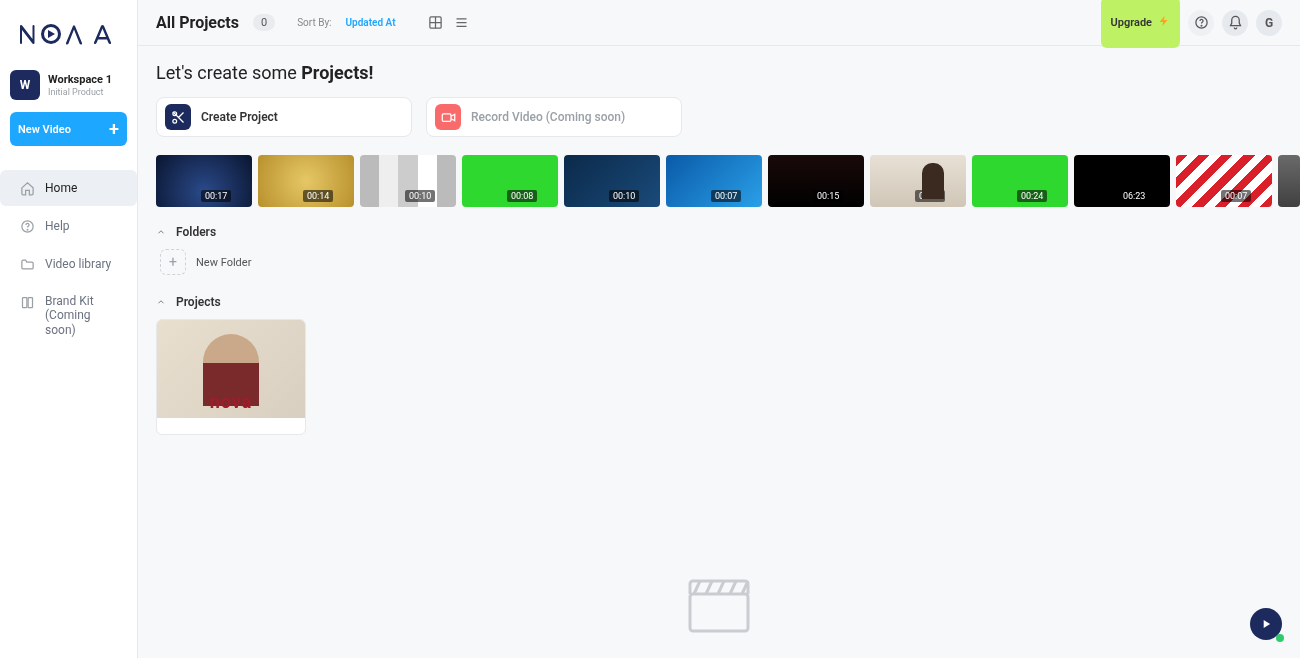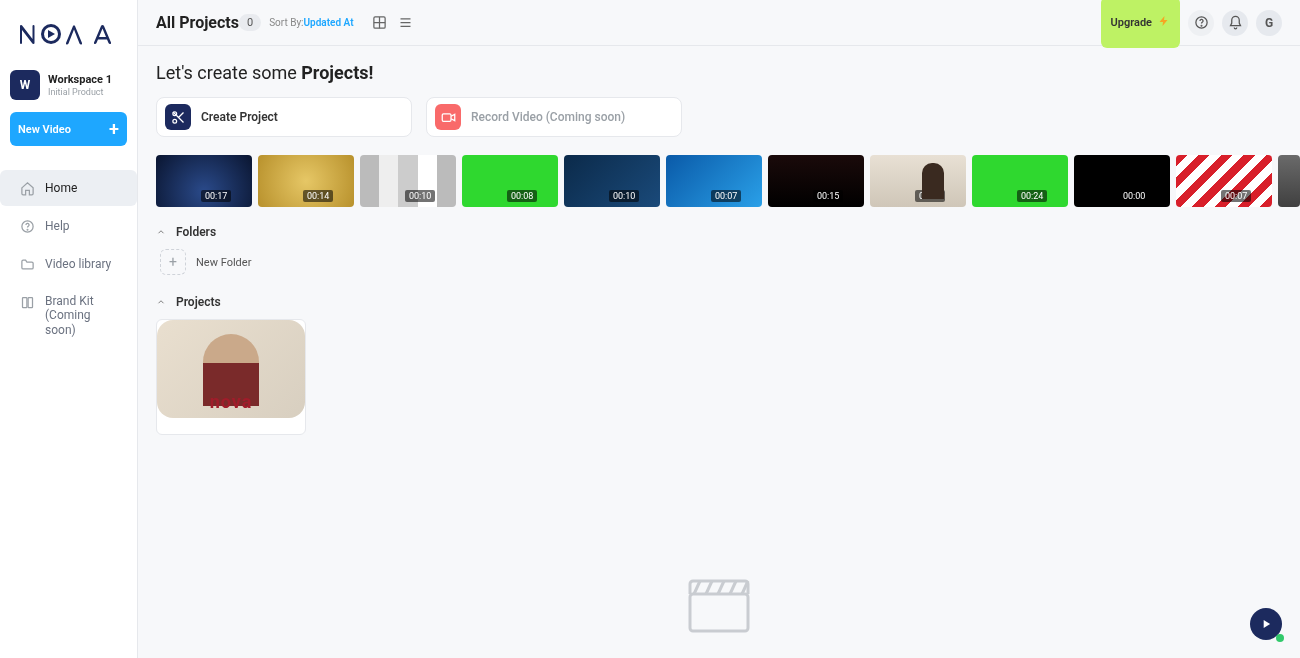--- a/index.html
+++ b/index.html
@@ -15,21 +15,21 @@
   .new-video-btn { background:#1ea7ff; color:#fff; border:none; border-radius:6px; height:34px; display:flex; align-items:center; justify-content:space-between; padding:0 8px; font-size:11px; font-weight:600; cursor:pointer; }
   .new-video-btn .plus { font-size:18px; line-height:1; }
   .nav { margin-top:24px; display:flex; flex-direction:column; gap:2px; }
   .nav-item { display:flex; align-items:center; gap:10px; font-size:12px; color:#6b7280; padding:10px 10px; border-radius:6px; cursor:pointer; }
   .nav-item.active { background:#eceff3; color:#222; margin:0 -10px; padding:10px 20px; }
   .nav-item.multi { align-items:flex-start; }
   .nav-item .icon { width:15px; height:15px; color:#9aa0a6; flex:none; margin-top:1px; }
   .nav-item .label-col span { display:block; line-height:1.2; }
   
   .main { flex:1; display:flex; flex-direction:column; position:relative; }
-  .topbar { height:46px; border-bottom:1px solid #e6e8ec; background:#f7f8fa; display:flex; align-items:center; padding:0 18px; }
+  .topbar { height:46px; border-bottom:1px solid #e6e8ec; background:#f7f8fa; display:flex; align-items:center; padding:0 18px; gap:14px; }
   .title { font-size:16px; font-weight:700; color:#222; }
   .count-pill { background:#e9ebef; color:#555; font-size:11px; border-radius:10px; padding:2px 8px; }
   .sort-lbl { font-size:10px; color:#888; margin-left:8px; }
   .sort-val { font-size:10px; color:#1ea7ff; font-weight:600; }
   .view-toggles { margin-left:18px; display:flex; gap:10px; color:#666; }
   .view-toggles .vt { width:16px; height:16px; display:flex; align-items:center; justify-content:center; cursor:pointer; }
   .top-right { margin-left:auto; display:flex; align-items:center; gap:8px; }
   .upgrade { background:#bef264; color:#333; font-size:11px; font-weight:600; padding:18px 10px; border-radius:6px; display:flex; align-items:center; gap:6px; cursor:pointer; }
   .bolt { color:#f5a623; }
   .circ-btn { width:26px; height:26px; border-radius:50%; background:#eef0f3; color:#555; display:flex; align-items:center; justify-content:center; font-size:13px; cursor:pointer; }
@@ -51,21 +51,21 @@
   .thumb { width:96px; height:52px; border-radius:4px; position:relative; flex:none; cursor:pointer; }
   .thumb .dur { position:absolute; left:5px; bottom:5px; font-size:9px; color:#fff; background:rgba(0,0,0,.55); padding:1px 4px; border-radius:2px;margin-left:40px; }
   .thumb.last { width:22px; }
   .collapsible { display:flex; align-items:center; gap:10px; font-size:12px; font-weight:600; color:#333; margin-bottom:10px; cursor:pointer; }
   .chev { width:10px; height:10px; color:#666; }
   .new-folder { display:flex; align-items:center; gap:10px; margin:4px 0 20px 4px; cursor:pointer; }
   .folder-ic { width:26px; height:26px; border:1px dashed #cfd3d9; border-radius:6px; color:#9aa0a6; display:flex; align-items:center; justify-content:center; font-size:14px; }
   .new-folder .lbl { font-size:11px; color:#555; }
   .proj-grid { display:flex; gap:14px; margin-top:8px; }
   .proj-card { width:150px; border:1px solid #e6e8ec; border-radius:6px; background:#fff; overflow:hidden; cursor:pointer; }
-  .proj-thumb { height:98px; position:relative; background:linear-gradient(135deg,#e9dfcf 0,#d8cfc0 100%); display:flex; align-items:center; justify-content:center;border-radius:16px; }
+  .proj-thumb { height:98px; position:relative; background:linear-gradient(135deg,#e9dfcf 0,#d8cfc0 100%); display:flex; align-items:center; justify-content:center; }
   .person { width:56px; height:72px; border-radius:30px 30px 0 0; background:linear-gradient(#caa98a 0 40%, #7a2a2a 40%); position:absolute; top:14px; }
   .nova-wm { position:absolute; bottom:6px; font-size:18px; font-weight:700; color:#a01c2a; letter-spacing:1px; }
   .proj-card .meta { height:16px; }
   
   .empty { position:absolute; left:50%; transform:translateX(-50%); bottom:20px; color:#c9ccd1; }
   .clapper { width:64px; height:56px; }
   
   .fab { position:absolute; right:18px; bottom:18px; width:32px; height:32px; border-radius:50%; background:#1c2a5e; display:flex; align-items:center; justify-content:center; cursor:pointer; }
   .fab::after { content:""; position:absolute; right:-2px; bottom:-2px; width:8px; height:8px; border-radius:50%; background:#31c96b; }
   .fab svg { fill:#fff; }
@@ -243,21 +243,21 @@
         <div class="thumb bg-dark">
           <span class="dur">00:15</span>
         </div>
         <div class="thumb bg-office">
           <span class="dur">00:09</span>
         </div>
         <div class="thumb bg-green">
           <span class="dur">00:24</span>
         </div>
         <div class="thumb bg-space">
-          <span class="dur">00:00</span>
+          <span class="dur">06:23</span>
         </div>
         <div class="thumb bg-stripe">
           <span class="dur">00:07</span>
         </div>
         <div class="thumb bg-grey last">
           <span class="dur">00:</span>
         </div>
       </div>
 
     <div class="collapsible">

